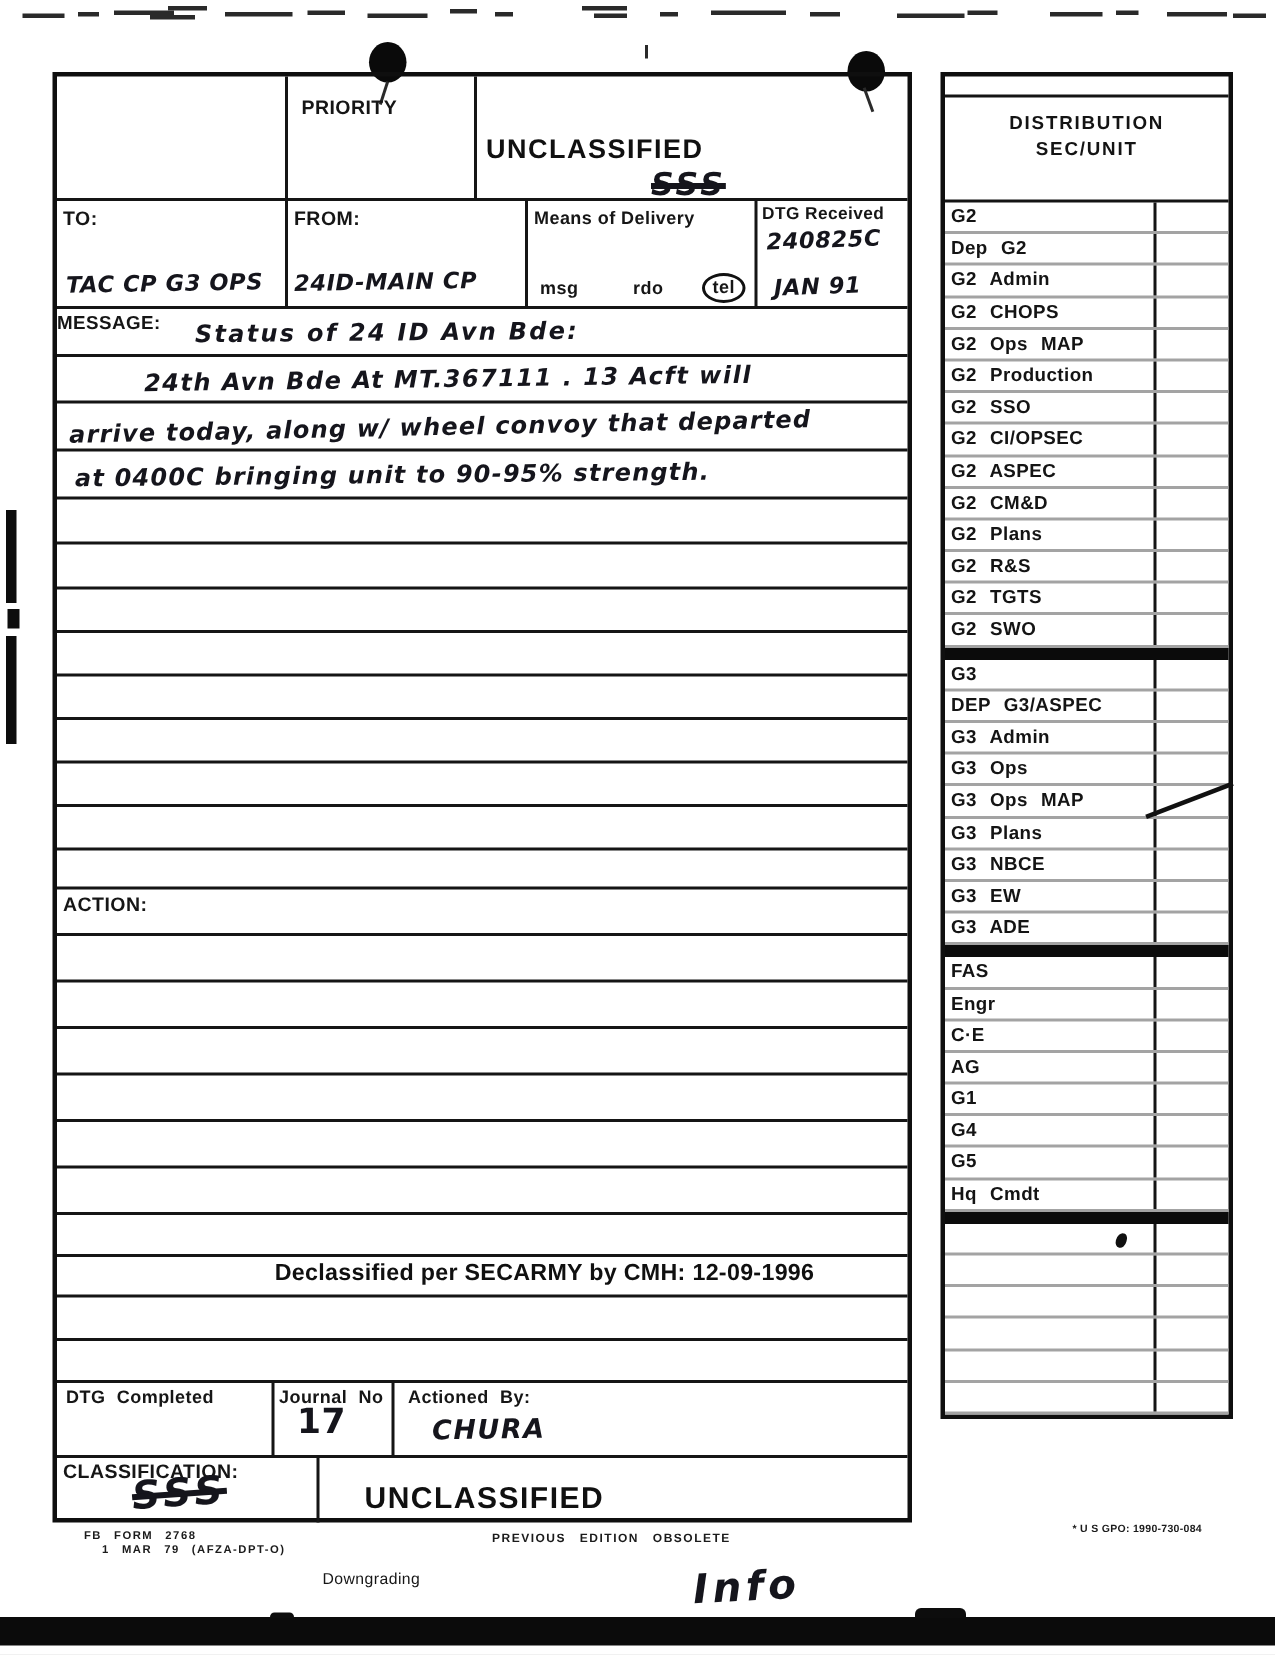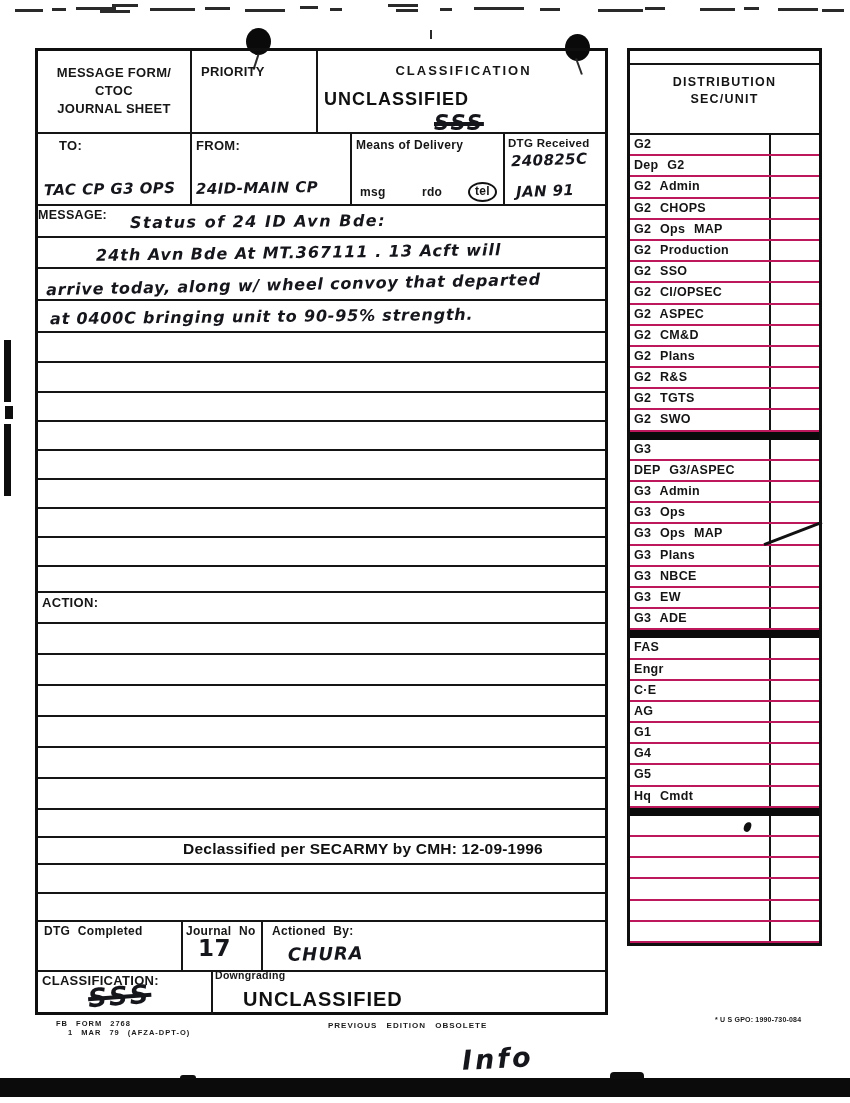--- a/index.html
+++ b/index.html
@@ -17,21 +17,21 @@
   .stamp{position:absolute;font-weight:bold;color:#101010;letter-spacing:1px;white-space:nowrap;}
   .strike{text-decoration:line-through;text-decoration-thickness:4px;}
   .circled{border:2px solid #111;border-radius:50%;padding:0px 5px 2px 5px;}
   
   .dist{position:absolute;left:627px;top:48px;width:195px;border:3px solid #0f0f0f;
         box-sizing:border-box;background:#fff;}
   .dist-topstrip{height:12px;border-bottom:2px solid #141414;}
   .dist-header{height:70px;border-bottom:2px solid #141414;text-align:center;
                font-weight:bold;font-size:12.5px;letter-spacing:1.2px;padding-top:9px;
                box-sizing:border-box;line-height:17px;}
-  .dist-row{display:flex;height:21.2px;border-bottom:2px solid #be185d;box-sizing:border-box;justify-content:flex-end;}
+  .dist-row{display:flex;height:21.2px;border-bottom:2px solid #a3a3a3;box-sizing:border-box;justify-content:flex-end;}
   .dist-label{flex:1;font-size:12.5px;font-weight:bold;padding-left:4px;line-height:19px;
               letter-spacing:.3px;word-spacing:5px;white-space:nowrap;position:relative;}
   .dist-check{width:48px;border-left:2px solid #141414;position:relative;overflow:visible;}
   .dist-divider{height:8px;background:#0b0b0b;}
   .slash{position:absolute;width:62px;height:3px;background:#111;transform:rotate(-21deg);
          left:-9px;top:8px;}
   .blot{position:absolute;right:18px;top:6px;width:7px;height:10px;background:#101010;
         border-radius:60% 40% 55% 45%;transform:rotate(14deg);}
   
   .dot{position:absolute;background:#0a0a0a;border-radius:50%;}
@@ -77,36 +77,30 @@
   <div class="inkbar" style="left:4px;top:340px;width:7px;height:62px;"></div>
   <div class="inkbar" style="left:5px;top:406px;width:8px;height:13px;"></div>
   <div class="inkbar" style="left:4px;top:424px;width:7px;height:72px;"></div>
 
   <div class="form">
 
     <div class="hrule" style="top:81px;"></div>
     <div class="vrule" style="left:152px;top:0;height:83px;"></div>
     <div class="vrule" style="left:278px;top:0;height:83px;"></div>
 
-    <div class="lbl" style="left:0;top:13px;width:152px;text-align:center;font-size:13px;line-height:18px;">
-      <div>MESSAGE FORM/</div>
-      <div>CTOC</div>
-      <div>JOURNAL SHEET</div>
-    </div>
     <div class="lbl" style="left:163px;top:13px;font-size:13px;">PRIORITY</div>
-    <div class="lbl" style="left:278px;top:12px;width:295px;text-align:center;font-size:13px;letter-spacing:2px;">CLASSIFICATION</div>
     <div class="stamp" style="left:286px;top:38px;font-size:18px;">UNCLASSIFIED</div>
     <div class="hand strike" style="left:396px;top:60px;font-size:21px;letter-spacing:2px;">SSS</div>
 
     <div class="hrule" style="top:153px;"></div>
     <div class="vrule" style="left:152px;top:83px;height:70px;"></div>
     <div class="vrule" style="left:312px;top:83px;height:70px;"></div>
     <div class="vrule" style="left:465px;top:83px;height:70px;"></div>
 
-    <div class="lbl" style="left:21px;top:87px;font-size:13px;text-align:center;">TO:</div>
+    <div class="lbl" style="left:4px;top:87px;font-size:13px;text-align:center;">TO:</div>
     <div class="hand" style="left:6px;top:129px;font-size:15px;transform:rotate(-1deg);">TAC CP G3 OPS</div>
 
     <div class="lbl" style="left:158px;top:87px;font-size:13px;">FROM:</div>
     <div class="hand" style="left:158px;top:128px;font-size:15px;transform:rotate(-1deg);">24ID-MAIN CP</div>
 
     <div class="lbl" style="left:318px;top:87px;font-size:12px;">Means of Delivery</div>
     <span class="lbl" style="left:322px;top:134px;font-size:12px;">msg</span>
     <span class="lbl" style="left:384px;top:134px;font-size:12px;">rdo</span>
     <span class="lbl circled" style="left:430px;top:131px;font-size:12px;">tel</span>
 
@@ -128,21 +122,21 @@
     <div class="vrule" style="left:223px;top:869px;height:50px;"></div>
     <div class="lbl" style="left:6px;top:873px;font-size:12px;word-spacing:4px;">DTG Completed</div>
     <div class="lbl" style="left:148px;top:873px;font-size:12px;word-spacing:4px;">Journal No</div>
     <div class="hand" style="left:160px;top:884px;font-size:23px;font-style:normal;">17</div>
     <div class="lbl" style="left:234px;top:873px;font-size:12px;word-spacing:4px;">Actioned By:</div>
     <div class="hand" style="left:250px;top:892px;font-size:18px;letter-spacing:1px;transform:rotate(-1deg);">CHURA</div>
 
     <div class="vrule" style="left:173px;top:919px;height:45px;"></div>
     <div class="lbl" style="left:4px;top:922px;font-size:13px;">CLASSIFICATION:</div>
     <div class="hand strike" style="left:50px;top:930px;font-size:26px;letter-spacing:3px;transform:rotate(-4deg);">SSS</div>
-    <div class="lbl" style="left:177px;top:918px;font-size:10.5px;font-weight:bold;z-index:1;">Downgrading</div>
+    <div class="lbl" style="left:177px;top:996px;font-size:10.5px;font-weight:normal;z-index:1;">Downgrading</div>
     <div class="stamp" style="left:205px;top:937px;font-size:20px;z-index:2;">UNCLASSIFIED</div>
 
     <div id="form-rules">
         <div class="hrule" style="top: 185px;"></div>
         <div class="hrule" style="top: 216px;"></div>
         <div class="hrule" style="top: 248px;"></div>
         <div class="hrule" style="top: 280px;"></div>
         <div class="hrule" style="top: 310px;"></div>
         <div class="hrule" style="top: 340px;"></div>
         <div class="hrule" style="top: 369px;"></div>

